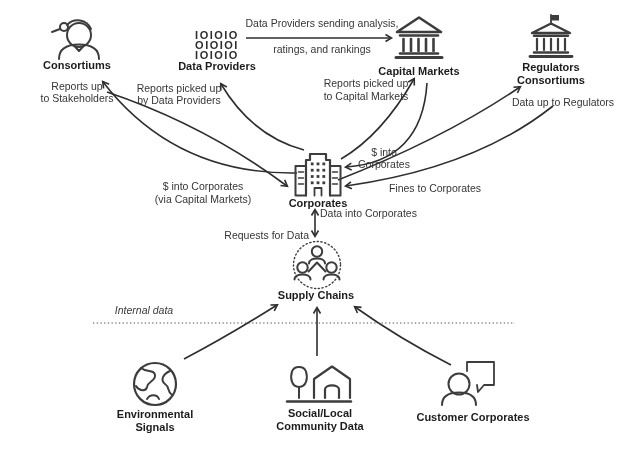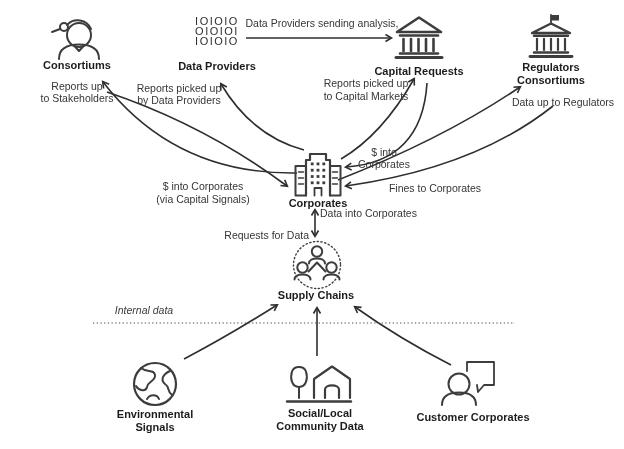--- a/index.html
+++ b/index.html
@@ -5,21 +5,21 @@
   html,body{margin:0;padding:0;background:#ffffff;}
   #canvas{
     position:relative;width:624px;height:449px;background:#ffffff;overflow:hidden;
     font-family:"Liberation Sans",sans-serif;color:#333;
   }
   #wires{position:absolute;left:0;top:0;width:624px;height:449px;}
   .txt{position:absolute;line-height:12px;font-size:10.5px;color:#363636;text-align:center;}
   .txt div{white-space:nowrap;}
   .node-label{font-weight:bold;font-size:11px;color:#1c1c1c;line-height:12.5px;}
   .italic{font-style:italic;color:#3a3a3a;}
-  .binary{font-weight:normal;font-size:11px;letter-spacing:1.5px;line-height:10px;color:#2e2e2e;}
+  .binary{font-weight:bold;font-size:11px;letter-spacing:1.5px;line-height:10px;color:#2e2e2e;margin-top:14px;}
   .left-align{text-align:left;}
   .right-align{text-align:right;}
 </style>
 </head>
 <body>
 
 <div id="canvas">
 
   <svg id="wires" viewBox="0 0 624 449" xmlns="http://www.w3.org/2000/svg">
     <defs>
@@ -140,21 +140,21 @@
   </svg>
 
   <div class="txt binary" style="left:186px;top:16px;width:62px;">
     <div>IOIOIO</div>
     <div>OIOIOI</div>
     <div>IOIOIO</div>
   </div>
 
   <div class="txt node-label" style="left:17px;top:59px;width:120px;">Consortiums</div>
   <div class="txt node-label" style="left:157px;top:60px;width:120px;">Data Providers</div>
-  <div class="txt node-label" style="left:359px;top:65px;width:120px;">Capital Requests</div>
+  <div class="txt node-label" style="left:359px;top:65px;width:120px;">Capital Markets</div>
   <div class="txt node-label" style="left:491px;top:61px;width:120px;">
     <div>Regulators</div>
     <div>Consortiums</div>
   </div>
   <div class="txt node-label" style="left:258px;top:197px;width:120px;">Corporates</div>
   <div class="txt node-label" style="left:95px;top:408px;width:120px;">
     <div>Environmental</div>
     <div>Signals</div>
   </div>
   <div class="txt node-label" style="left:256px;top:289px;width:120px;">Supply Chains</div>
@@ -166,32 +166,33 @@
 
   <div class="txt" style="left:17px;top:80px;width:120px;">
     <div>Reports up</div>
     <div>to Stakeholders</div>
   </div>
   <div class="txt" style="left:119px;top:82px;width:120px;">
     <div>Reports picked up</div>
     <div>by Data Providers</div>
   </div>
   <div class="txt" style="left:237px;top:17px;width:170px;text-align:center;">Data Providers sending analysis,</div>
+  <div class="txt" style="left:237px;top:43px;width:170px;">ratings, and rankings</div>
   <div class="txt" style="left:306px;top:77px;width:120px;line-height:12.5px;">
     <div>Reports picked up</div>
     <div>to Capital Markets</div>
   </div>
   <div class="txt" style="left:493px;top:96px;width:140px;">Data up to Regulators</div>
   <div class="txt" style="left:344px;top:146px;width:80px;">
     <div>$ into</div>
     <div>Corporates</div>
   </div>
   <div class="txt" style="left:375px;top:182px;width:120px;">Fines to Corporates</div>
   <div class="txt" style="left:133px;top:180px;width:140px;line-height:12.5px;">
     <div>$ into Corporates</div>
-    <div>(via Capital Signals)</div>
+    <div>(via Capital Markets)</div>
   </div>
   <div class="txt left-align" style="left:320px;top:207px;width:130px;">Data into Corporates</div>
   <div class="txt right-align" style="left:199px;top:229px;width:110px;">Requests for Data</div>
 
   <div class="txt italic" style="left:84px;top:304px;width:120px;">Internal data</div>
 
 </div>
 
 </body></html>

